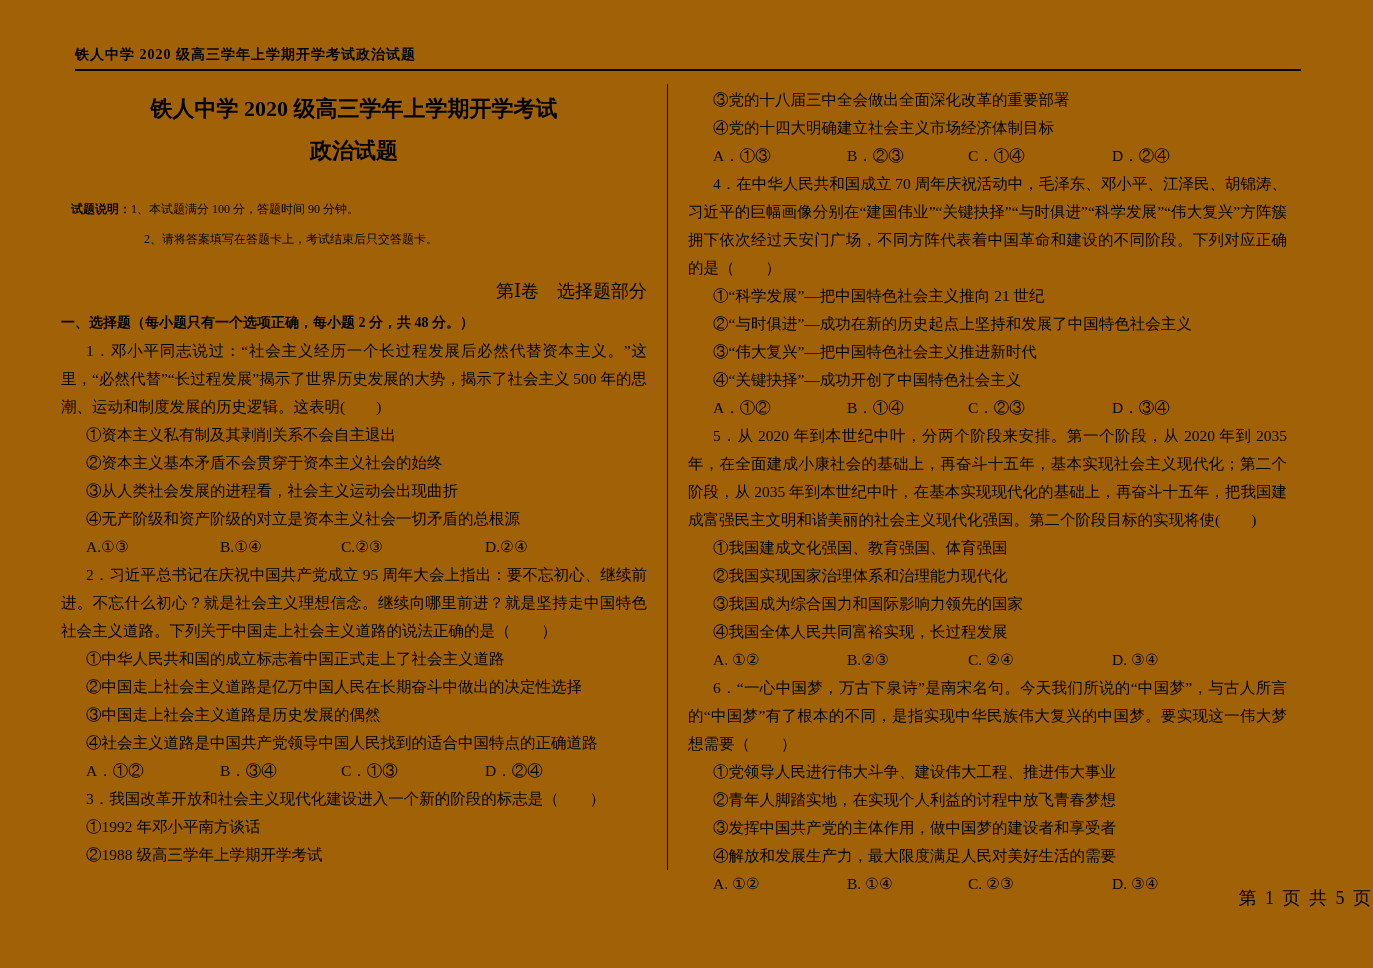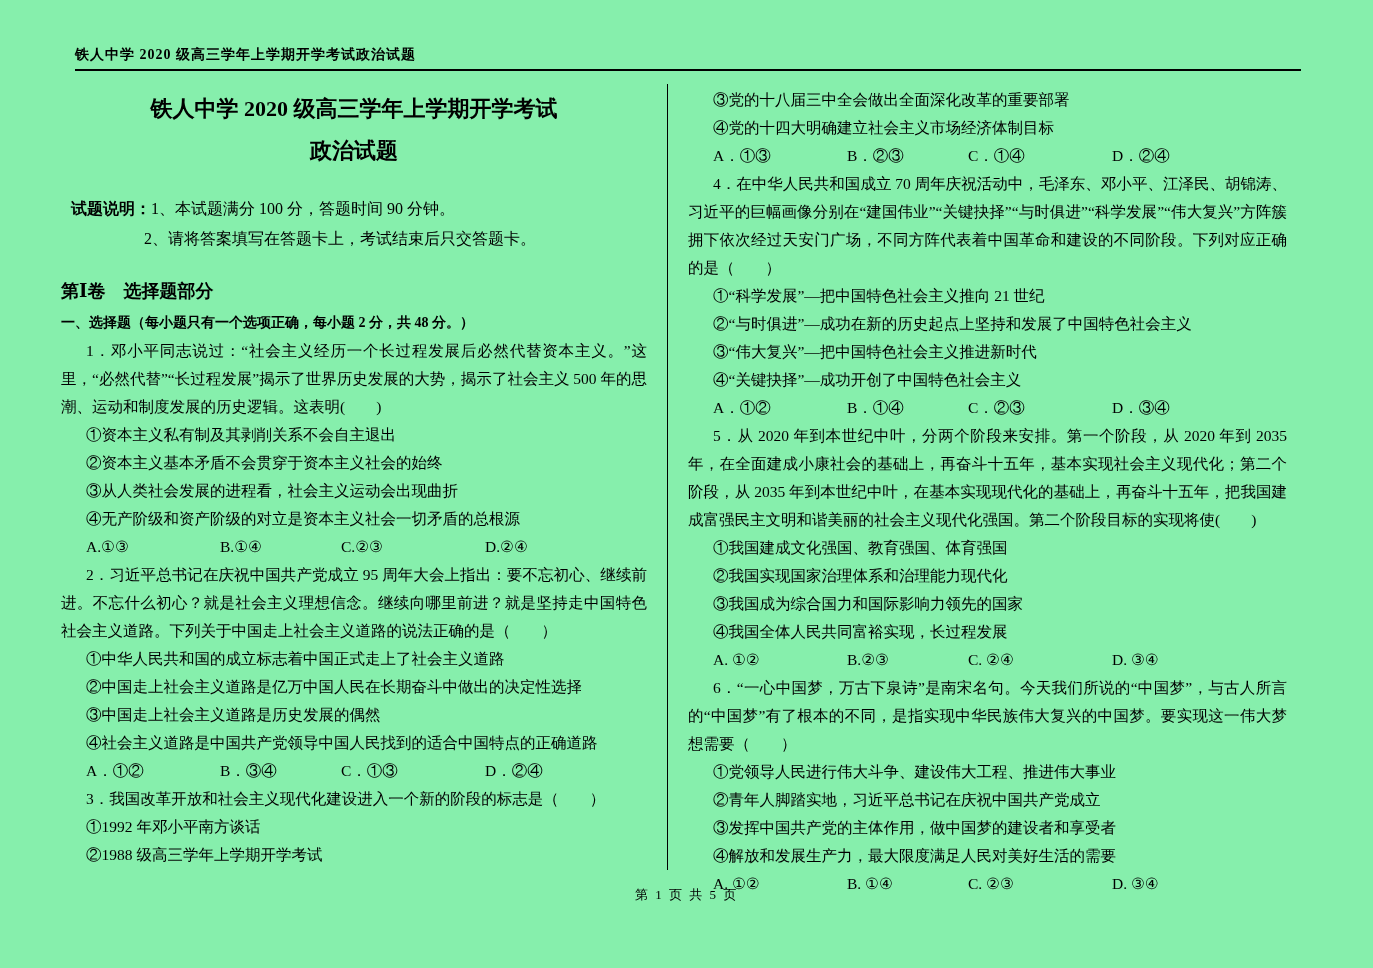--- a/index.html
+++ b/index.html
@@ -1,37 +1,37 @@
 <!DOCTYPE html>
 <html><head>
 <meta charset="utf-8">
 <style>
   *{margin:0;padding:0;box-sizing:border-box;}
   html,body{background:#ffffff;}
-  .page{position:relative;width:1373px;height:968px;background:#86efac;color:#000;
+  .page{position:relative;width:1373px;height:968px;background:#a16207;color:#000;
         font-family:"Liberation Serif","DejaVu Serif",serif;overflow:hidden;}
   .running-head{position:absolute;left:75px;top:46px;font-size:14px;font-weight:bold;letter-spacing:1px;}
   .head-rule{position:absolute;left:75px;top:69px;width:1226px;height:0;border-top:2px solid #000;}
   .columns{position:absolute;left:61px;top:80px;width:1226px;display:flex;align-items:flex-start;}
   .col{font-size:15.5px;line-height:28px;text-align:justify;}
   .col-left{width:586px;}
   .divider{flex:none;width:1px;height:786px;background:#000;margin:4px 20px 0 20px;}
   .col-right{width:599px;padding-top:6px;}
   .exam-title{font-size:22px;line-height:30px;font-weight:bold;text-align:center;margin-top:14px;}
   .exam-subtitle{font-size:22px;line-height:30px;font-weight:bold;text-align:center;margin-top:12px;}
-  .instructions{margin-top:28px;padding-left:10px;font-size:16px;line-height:30px;}
+  .instructions{margin-top:28px;padding-left:10px;font-size:12px;line-height:30px;}
   .instr-label{font-weight:bold;}
   .instr-line2{padding-left:73px;}
-  .part-heading{font-size:18px;font-weight:bold;text-align:left;margin-top:22px;line-height:30px;}
+  .part-heading{font-size:18px;font-weight:normal;text-align:right;margin-top:22px;line-height:30px;}
   .section-heading{font-size:14px;font-weight:bold;margin-top:3px;line-height:28px;}
   .stem{text-indent:25px;}
   .option{padding-left:25px;}
   .answers{padding-left:25px;display:grid;grid-template-columns:118px 105px 128px auto;gap:16px;}
   .answers span{white-space:nowrap;}
-  .page-footer{position:absolute;left:0;right:0;top:886px;text-align:center;font-size:13px;letter-spacing:2px;}
+  .page-footer{position:absolute;left:0;right:0;top:886px;text-align:right;font-size:18px;letter-spacing:2px;}
 </style>
 </head>
 <body>
 
 <div class="page">
 
   <header class="running-head">
     <span>铁人中学 2020 级高三学年上学期开学考试政治试题</span>
   </header>
   <div class="head-rule"></div>
@@ -112,21 +112,21 @@
       <p class="option">④我国全体人民共同富裕实现，长过程发展</p>
       <div class="answers">
         <span>A. ①②</span>
         <span>B.②③</span>
         <span>C. ②④</span>
         <span>D. ③④</span>
       </div>
 
       <p class="stem">6．“一心中国梦，万古下泉诗”是南宋名句。今天我们所说的“中国梦”，与古人所言的“中国梦”有了根本的不同，是指实现中华民族伟大复兴的中国梦。要实现这一伟大梦想需要（　　）</p>
       <p class="option">①党领导人民进行伟大斗争、建设伟大工程、推进伟大事业</p>
-      <p class="option">②青年人脚踏实地，习近平总书记在庆祝中国共产党成立</p>
+      <p class="option">②青年人脚踏实地，在实现个人利益的讨程中放飞青春梦想</p>
       <p class="option">③发挥中国共产党的主体作用，做中国梦的建设者和享受者</p>
       <p class="option">④解放和发展生产力，最大限度满足人民对美好生活的需要</p>
       <div class="answers">
         <span>A. ①②</span>
         <span>B. ①④</span>
         <span>C. ②③</span>
         <span>D. ③④</span>
       </div>
     </section>
 

